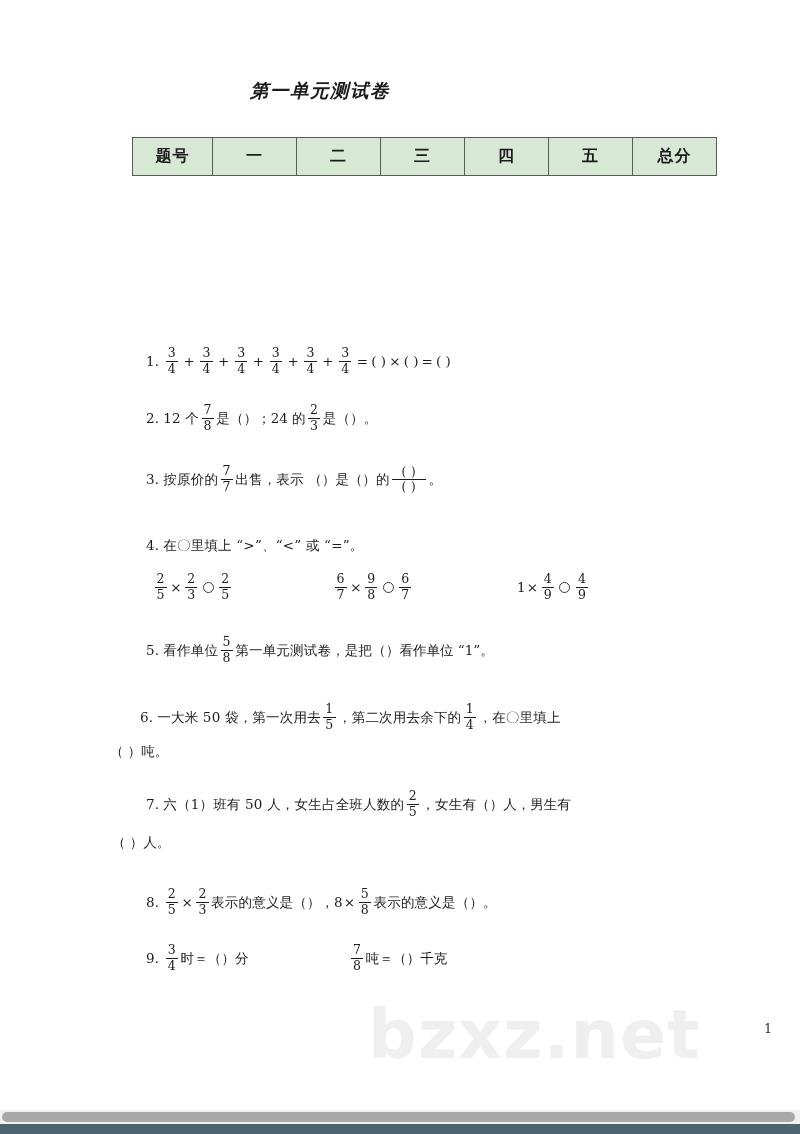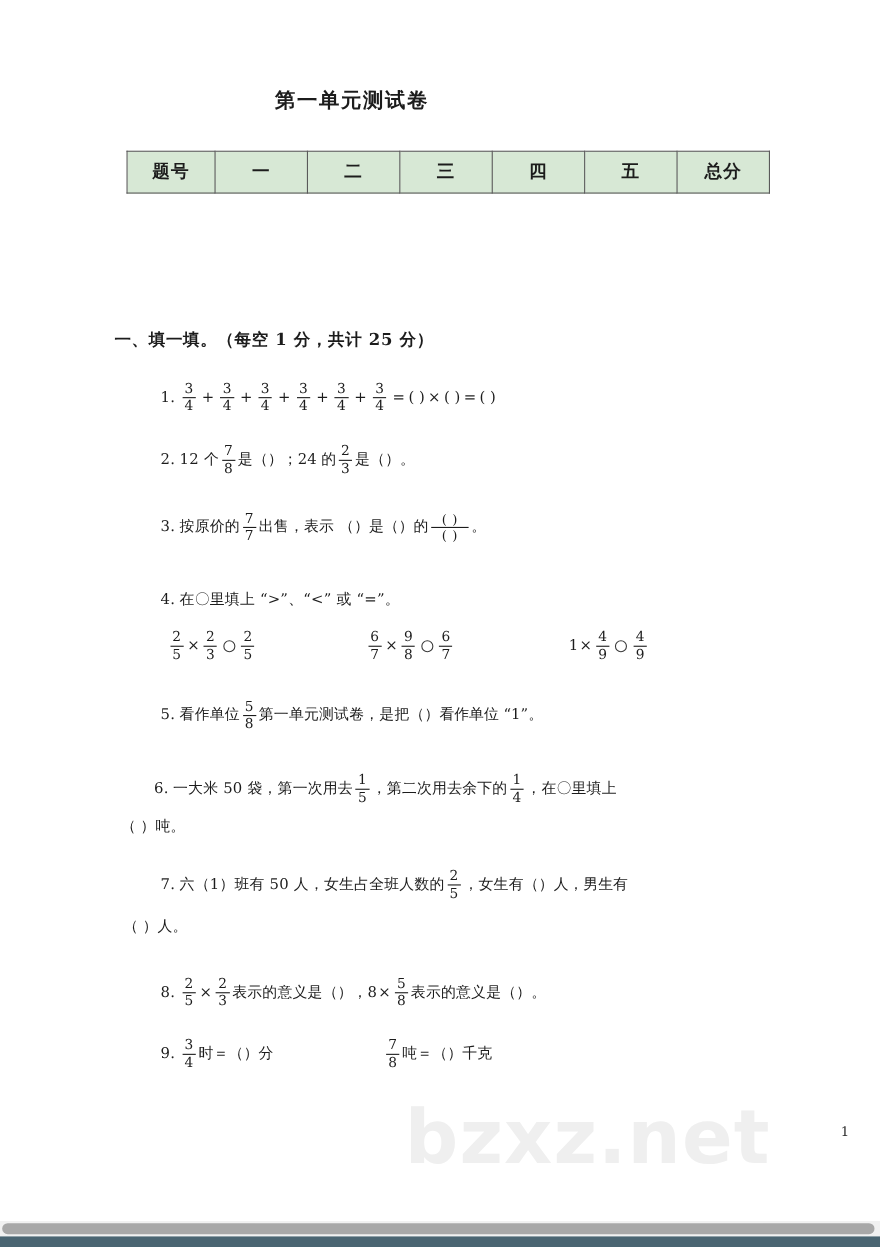--- a/index.html
+++ b/index.html
@@ -53,26 +53,27 @@
   
   #doc-title {
     position: absolute;
     left: 0;
     top: 78px;
     width: 640px;
     text-align: center;
     font-size: 18.5px;
     font-weight: bold;
     letter-spacing: 1.5px;
+    font-style: italic;
   }
 
   
   #score-table {
     position: absolute;
-    left: 115px;
+    left: 132px;
     top: 137px;
     border-collapse: collapse;
     table-layout: fixed;
     width: 563px;
   }
   #score-table td {
     border: 1.2px solid #5a5a5a;
     background: #d7e8d5;
     height: 35px;
     text-align: center;
@@ -209,21 +210,20 @@
       <td class="data-col">一</td>
       <td class="data-col">二</td>
       <td class="data-col">三</td>
       <td class="data-col">四</td>
       <td class="data-col">五</td>
       <td class="data-col">总分</td>
     </tr>
   </tbody>
     </table>
 
-  <div id="section-1-heading" class="section-heading">一、填一填。（每空 1 分，共计 25 分）</div>
 
   <div id="q1" class="question">
     <div class="qline">
       <span class="qnum">1.</span>
       <span class="frac">
           <span class="num">3</span>
           <span class="bar"></span>
           <span class="den">4</span>
         </span>
       <span class="op">+</span>

